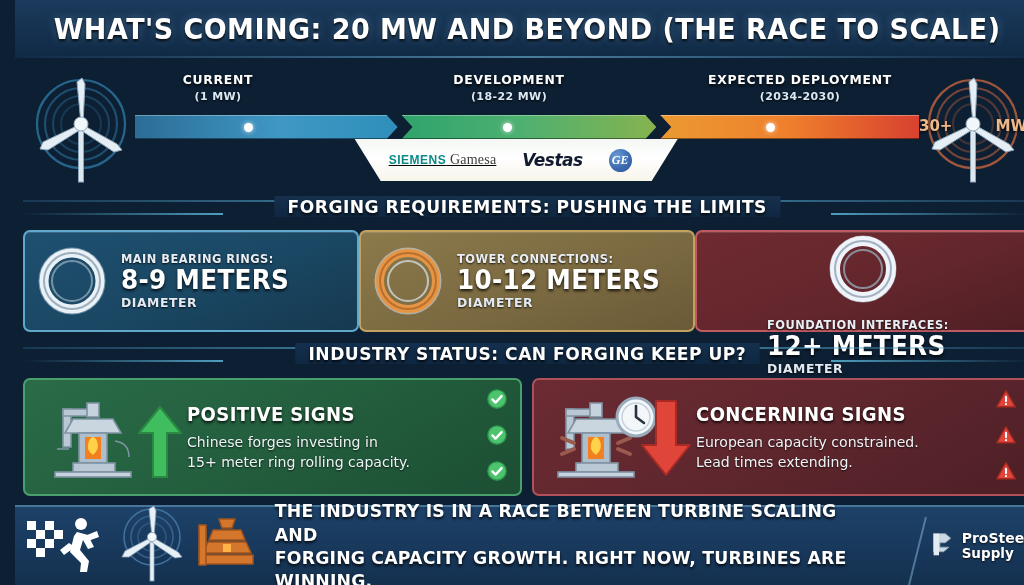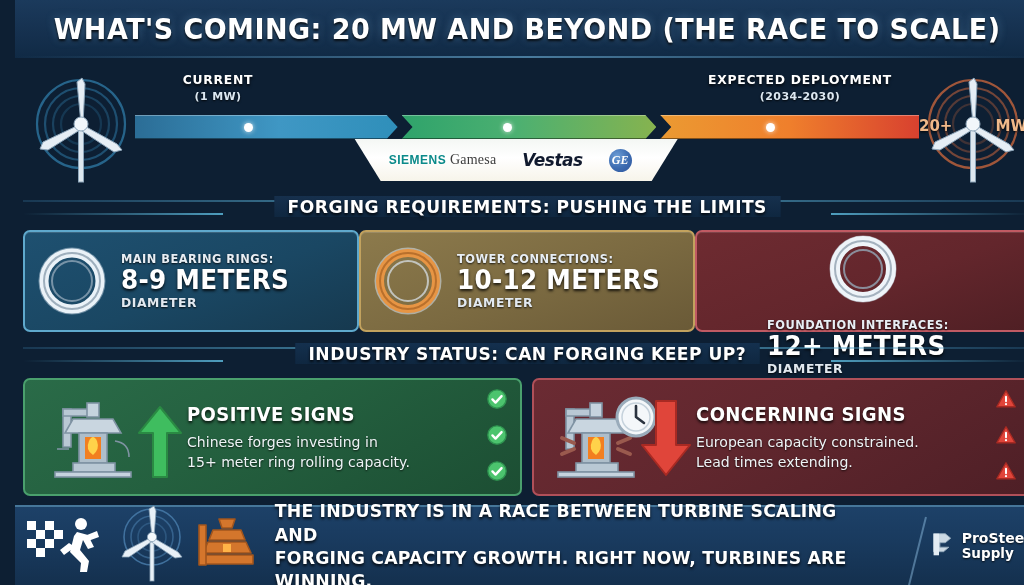--- a/index.html
+++ b/index.html
@@ -140,21 +140,21 @@
     left: 32%;
     width: 335px;
     height: 42px;
     background: linear-gradient(180deg, #f4f7f4 0%, #ffffff 45%, #f7f4ea 100%);
     clip-path: polygon(12px 0, 100% 0, calc(100% - 26px) 100%, 38px 100%);
     display: flex;
     align-items: center;
     justify-content: center;
     gap: 26px;
   }
-  .brand-sg { font-size: 13px; letter-spacing: .2px; white-space: nowrap; }
+  .brand-sg { font-size: 13px; letter-spacing: .2px; white-space: nowrap; text-decoration: underline; }
   .brand-sg .sie { color: #0b8a8a; font-weight: bold; font-size: 12px; letter-spacing: .5px; }
   .brand-sg .gam { color: #3d3d3d; font-size: 14px; font-family: "Liberation Serif", serif; }
   .brand-ve {
     color: #111a2e; font-weight: bold; font-style: italic;
     font-size: 17px; letter-spacing: -.5px;
     font-family: "DejaVu Sans", sans-serif;
   }
   .brand-ge {
     width: 23px; height: 23px; border-radius: 50%;
     background: radial-gradient(circle at 35% 32%, #6d9ed6 0%, #3c6bb0 55%, #2d539b 100%);
@@ -430,28 +430,32 @@
         </g>
         <g fill="#e6eef5" stroke="#8fa7bb" stroke-width="1">
           <rect x="57.5" y="58" width="5" height="58" fill="#dde7ef"></rect>
           <path d="M60 58 L56 16 L61 12 L64 18 L62 58 Z"></path>
           <path d="M60 58 L22 76 L19 83 L27 84 L62 62 Z"></path>
           <path d="M60 58 L96 78 L101 84 L93 86 L58 63 Z"></path>
           <circle cx="60" cy="58" r="7" fill="#f2f7fb"></circle>
         </g>
       </svg>
       <div class="mw-badge-text">
-        <span>20+</span>
+        <span>30+</span>
         <span>MW</span>
       </div>
     </div>
 
     <div class="tl-label" style="left:203px;">
       <div class="hd">CURRENT</div>
       <div class="sub">(1 MW)</div>
+    </div>
+    <div class="tl-label" style="left:494px;">
+      <div class="hd">DEVELOPMENT</div>
+      <div class="sub">(18-22 MW)</div>
     </div>
     <div class="tl-label" style="left:785px;">
       <div class="hd">EXPECTED DEPLOYMENT</div>
       <div class="sub">(2034-2030)</div>
     </div>
 
     <div class="tl-track">
       <div class="tl-seg s1"></div>
       <div class="tl-seg s2"></div>
       <div class="tl-seg s3"></div>

